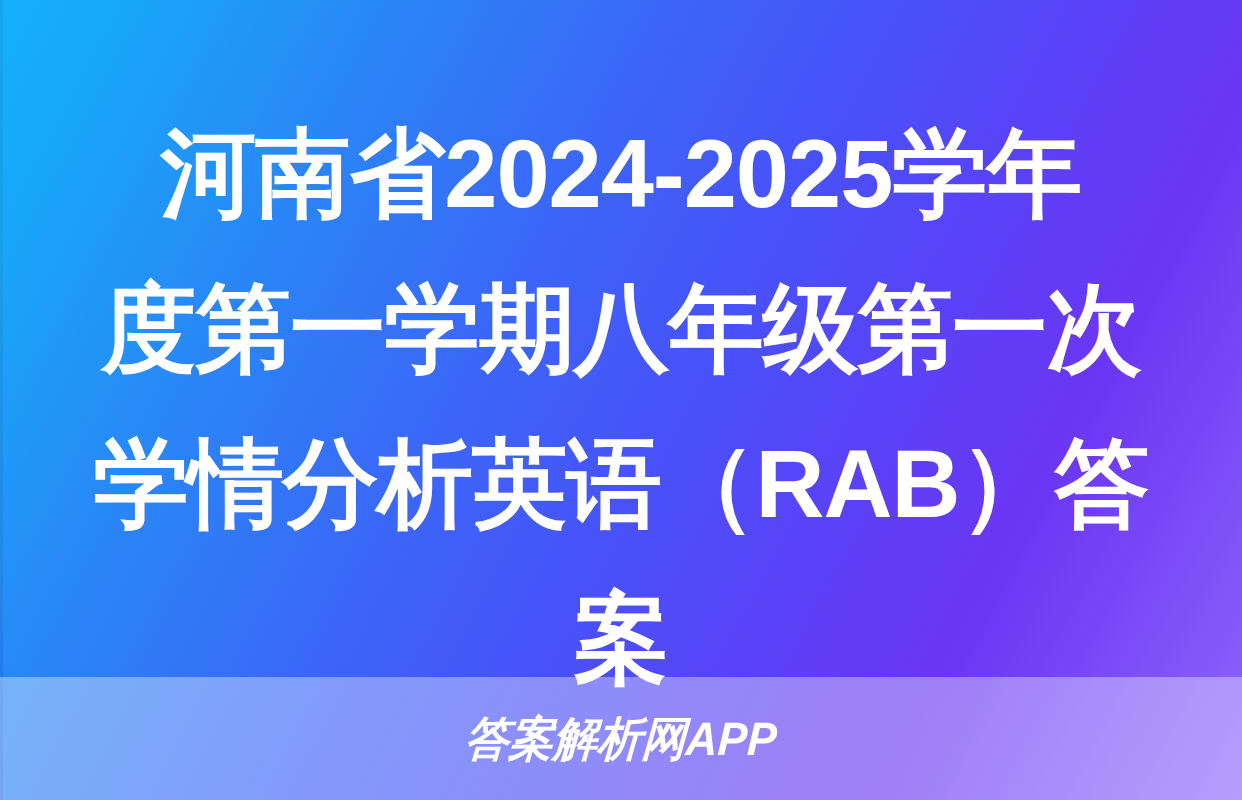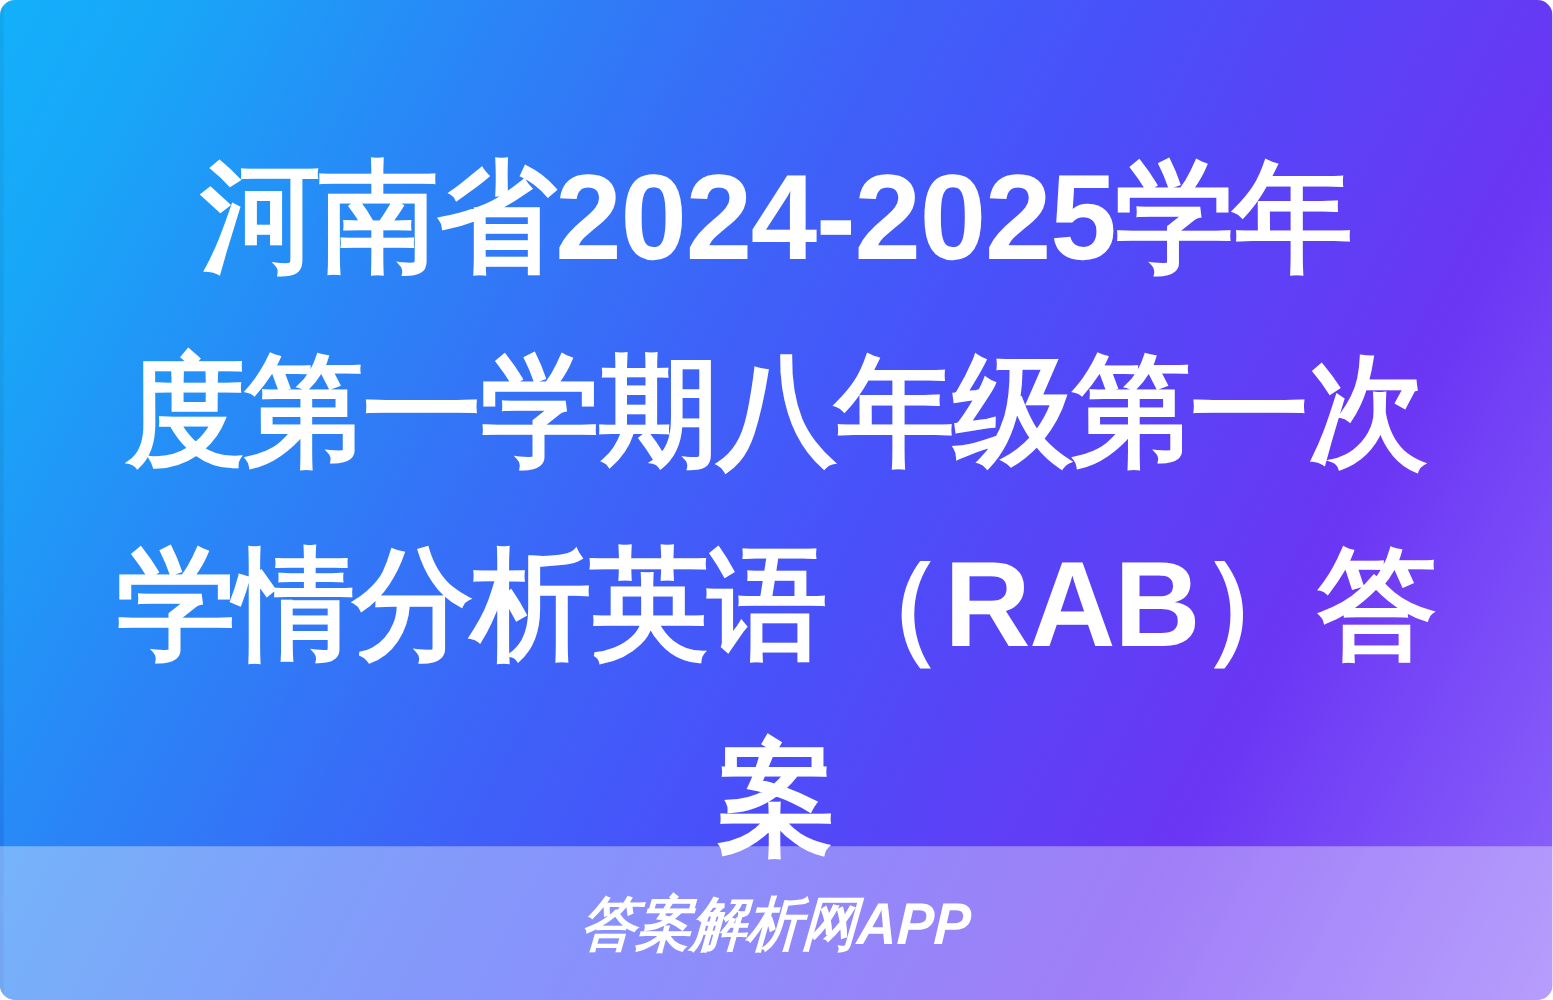--- a/index.html
+++ b/index.html
@@ -19,21 +19,20 @@
       linear-gradient(118deg,
         #13b0fb 0%,
         #18a7f8 8%,
         #2a85f6 24%,
         #3d63f8 42%,
         #4950fa 55%,
         #5a42f7 66%,
         #6b36f4 78%,
         #7c4ef8 89%,
         #8e66fa 100%);
-    border-radius: 12px;
   }
 
   
   #poster::before {
     content: "";
     position: absolute;
     left: 0; top: 0; bottom: 0;
     width: 3px;
     background: linear-gradient(180deg,
       rgba(0,0,0,0.05) 0%,

